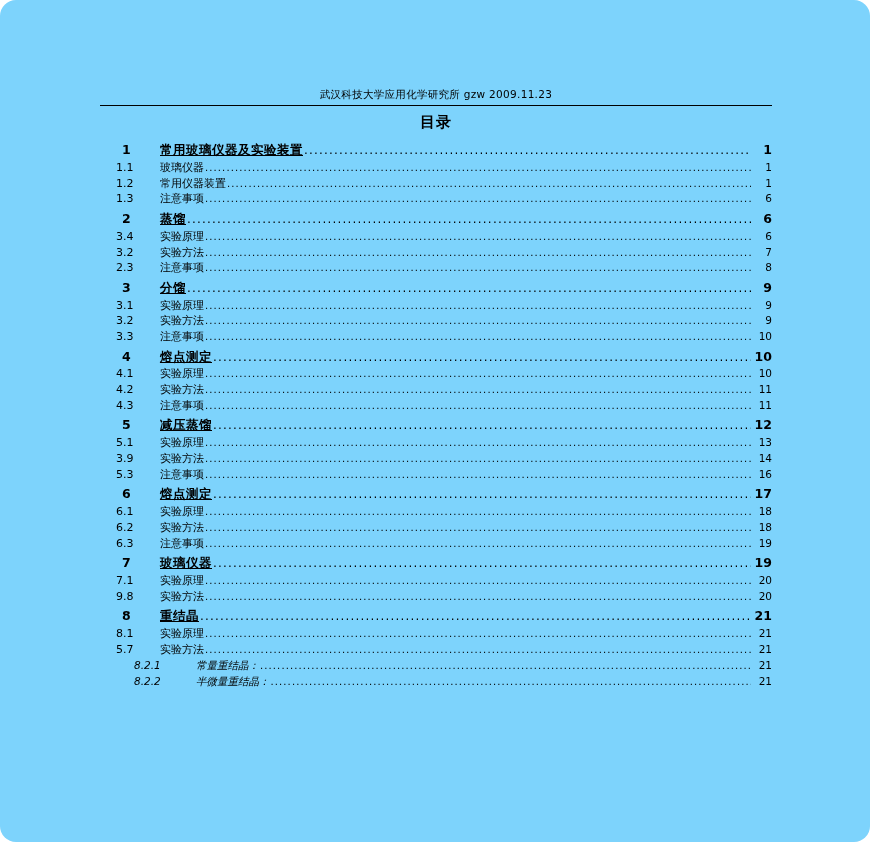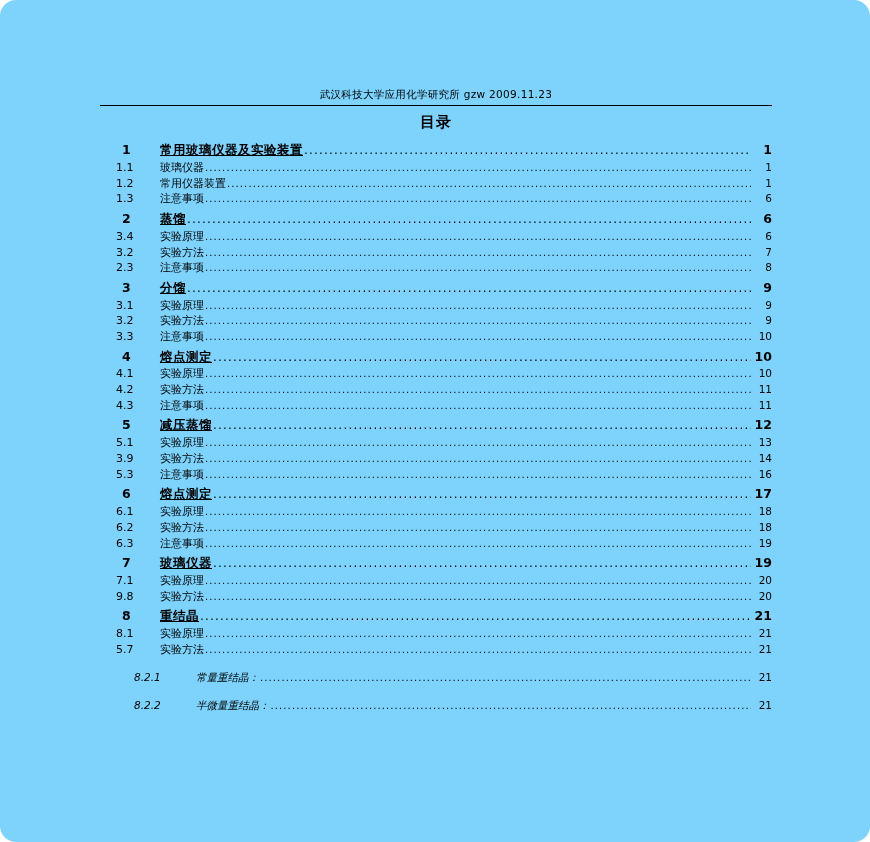--- a/index.html
+++ b/index.html
@@ -119,21 +119,20 @@
     width: 20px;
     text-align: right;
     font-size: 10.5px;
   }
   
   .lvl3 {
     font-size: 10.5px;
     font-family: "DejaVu Sans", sans-serif;
     font-style: italic;
     padding: 2.6px 0 2.6px 0;
-    margin-top: 12px;
   }
   .lvl3 .num {
     width: 62px;
     flex: none;
     padding-left: 34px;
   }
   .lvl3 .label {
     flex: none;
     white-space: nowrap;
   }

